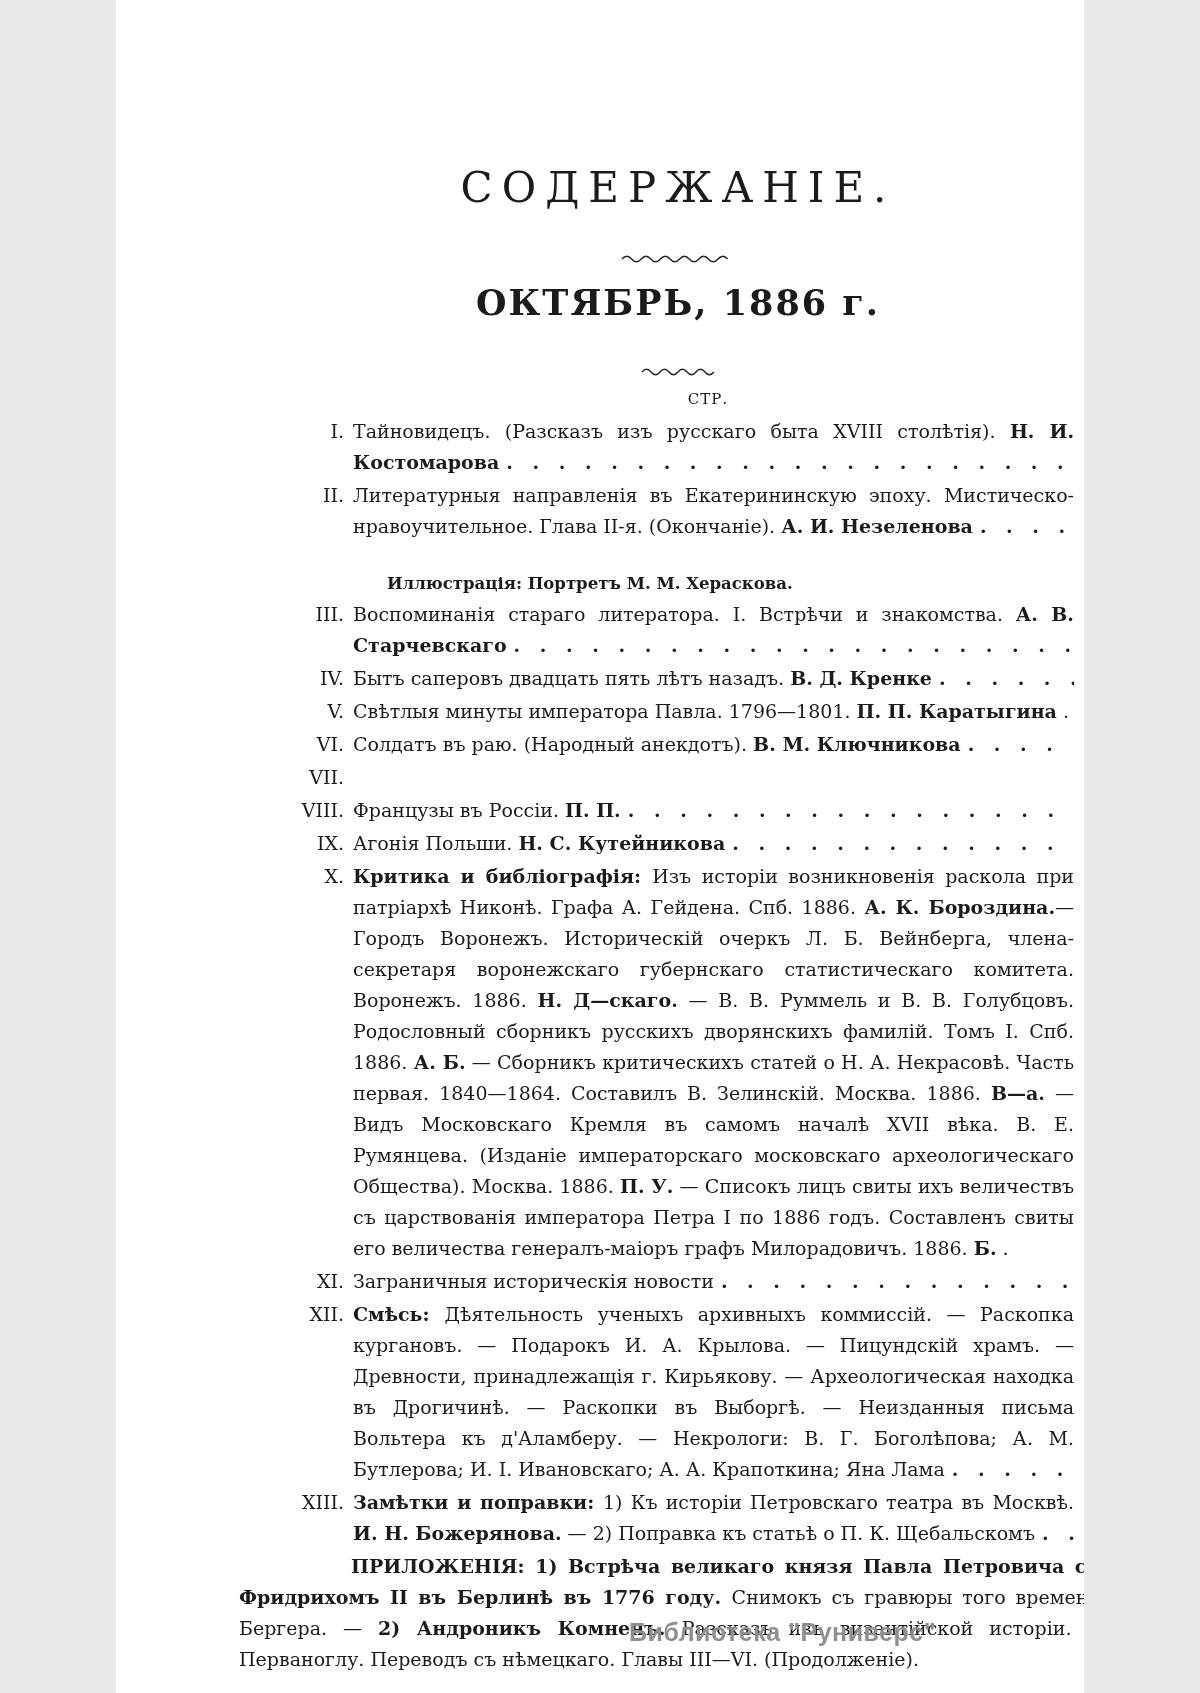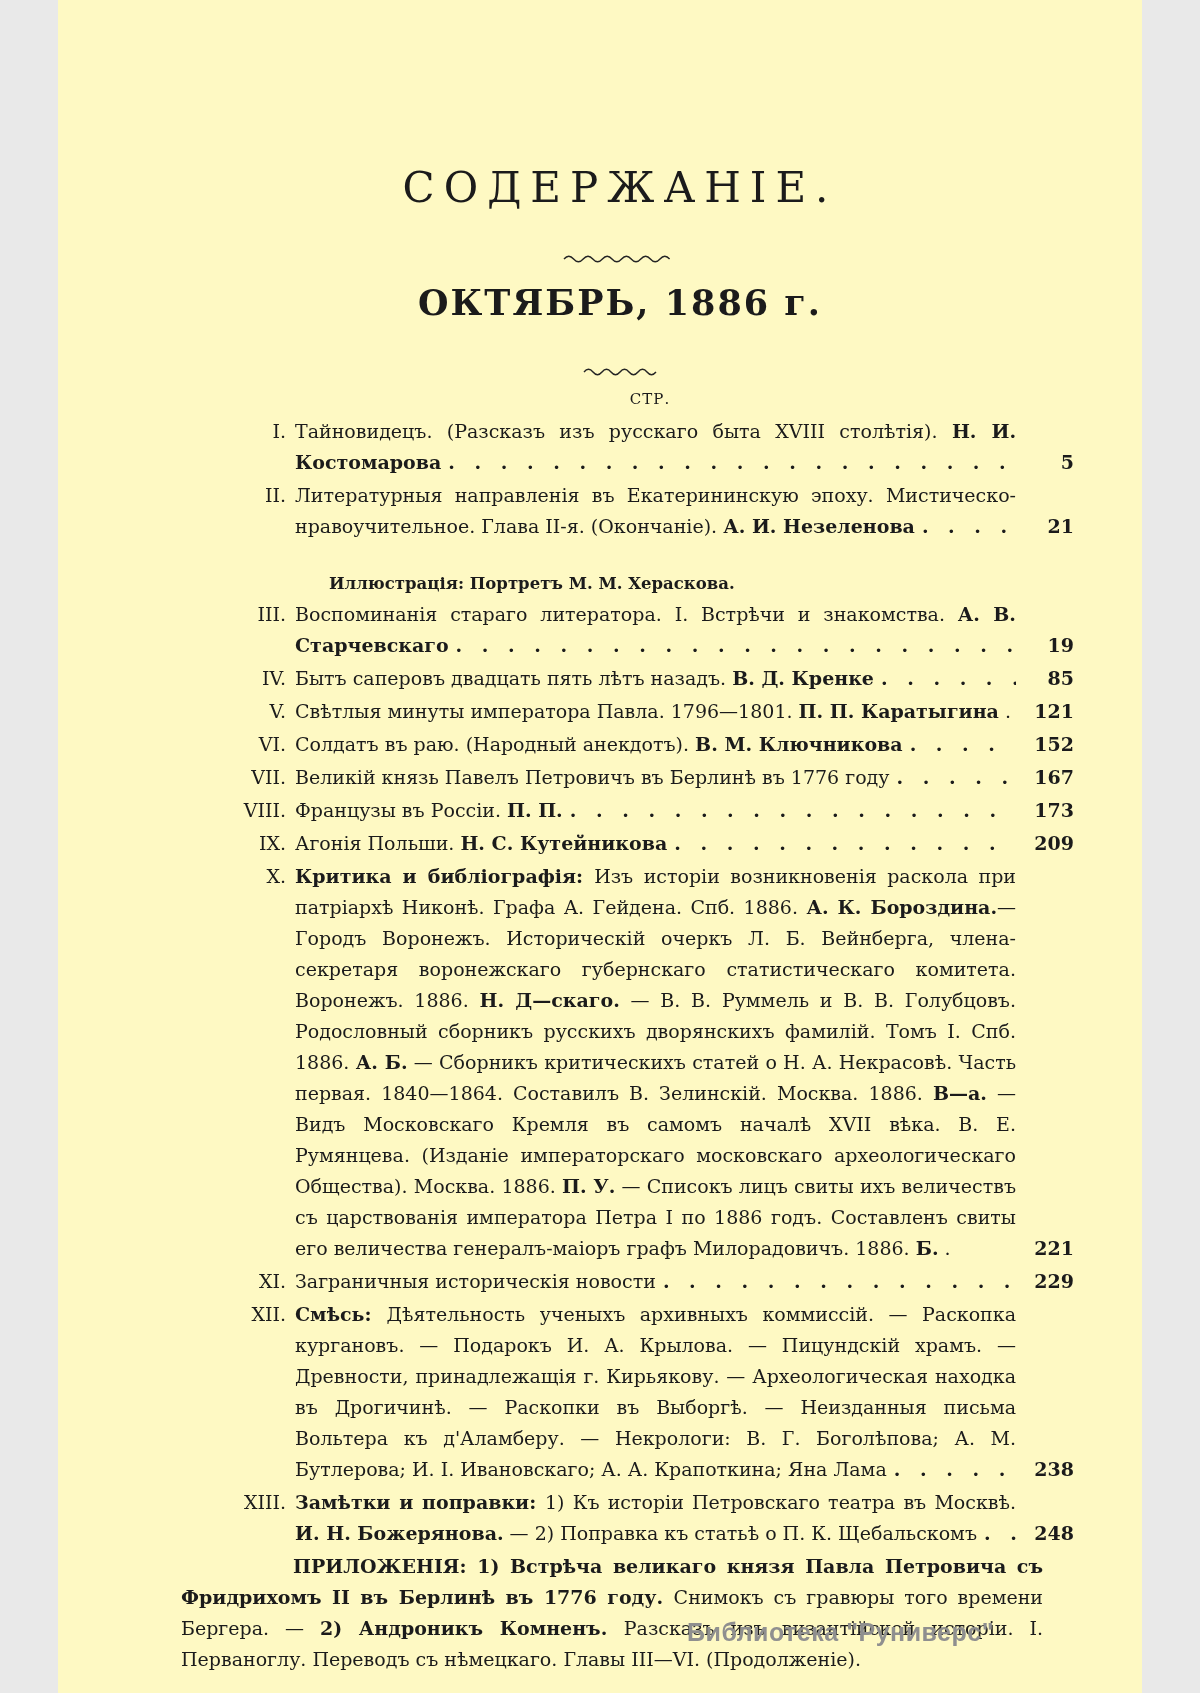--- a/index.html
+++ b/index.html
@@ -1,20 +1,20 @@
 <!DOCTYPE html>
 <html><head>
 <meta charset="utf-8">
 <style>
   html,body { margin:0; padding:0; background:#e9e9e9; }
   .sheet {
     position:relative;
-    width:1084px; height:1693px;
+    width:968px; height:1693px;
     margin:0 auto;
-    background:#fef9c3;
+    background:#ffffff;
     color:#1b1b1b;
     font-family:"DejaVu Serif", serif;
     overflow:hidden;
   }
   .center-band { position:absolute; left:0; width:1124px; text-align:center; }
   .doc-title {
     top:163px;
     font-size:42px;
     letter-spacing:9px;
     font-weight:normal;
@@ -160,21 +160,21 @@
       <div class="num">VI.</div>
       <div class="txt"><span>Солдатъ въ раю. (Народный анекдотъ). </span><span class="b">В. М. Ключникова</span><span class="leader">. . . . . . . . . . . . . . . . . . . . . . . . . . . . . . . . . . . . . . . . . . . .</span></div>
       <div class="pg">152</div>
     </div>
 
   </div>
 
   <div class="entry">
     <div class="row">
       <div class="num">VII.</div>
-      <div class="txt"><span>Великій князь Павелъ Петровичъ въ Берлинѣ въ 1776 году</span><span class="leader">. . . . . . . . . . . . . . . . . . . . . . . . . . . . . . . . . . . . . . . . . . . .</span></div>
+      <div class="txt"><span class="leader">. . . . . . . . . . . . . . . . . . . . . . . . . . . . . . . . . . . . . . . . . . . .</span></div>
       <div class="pg">167</div>
     </div>
 
   </div>
 
   <div class="entry">
     <div class="row">
       <div class="num">VIII.</div>
       <div class="txt"><span>Французы въ Россіи. </span><span class="b">П. П.</span><span class="leader">. . . . . . . . . . . . . . . . . . . . . . . . . . . . . . . . . . . . . . . . . . . .</span></div>
       <div class="pg">173</div>

